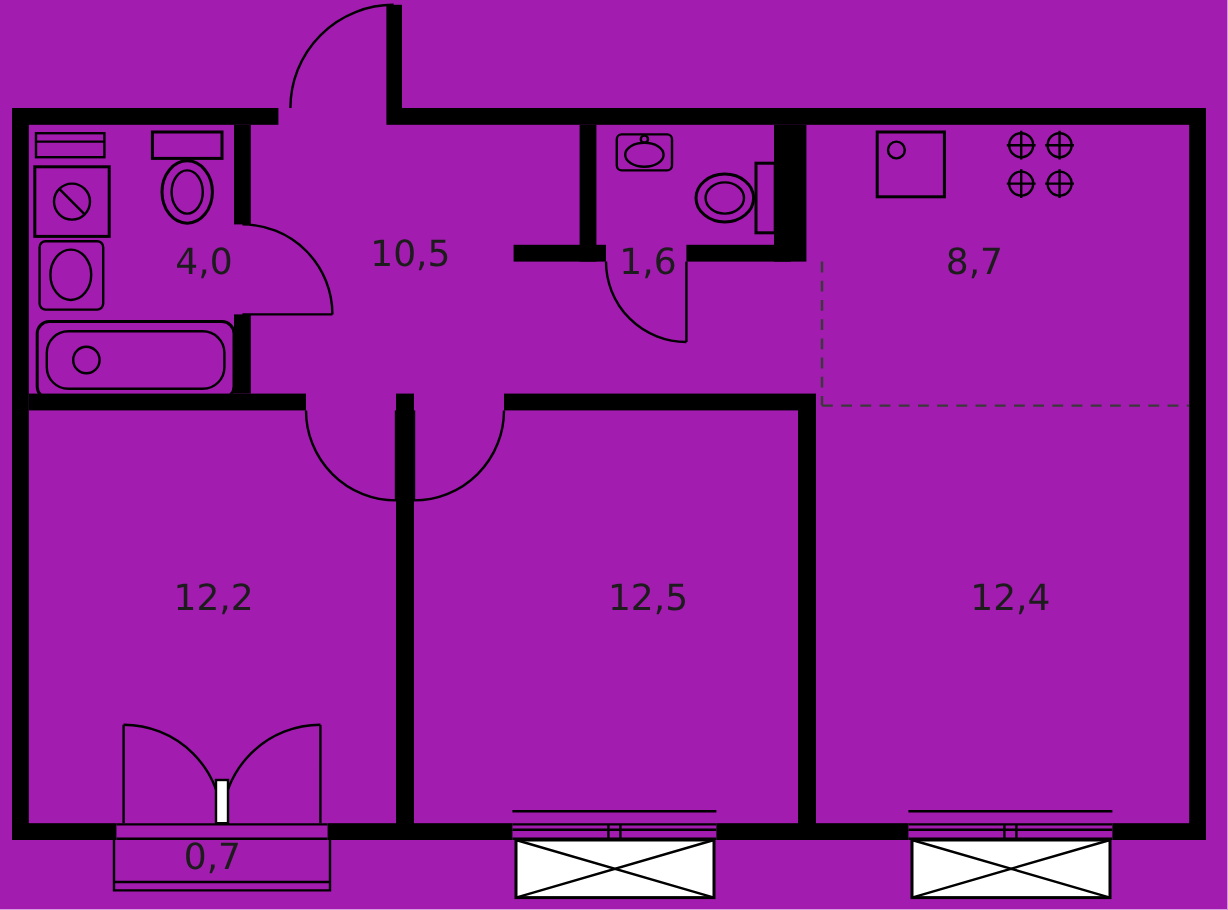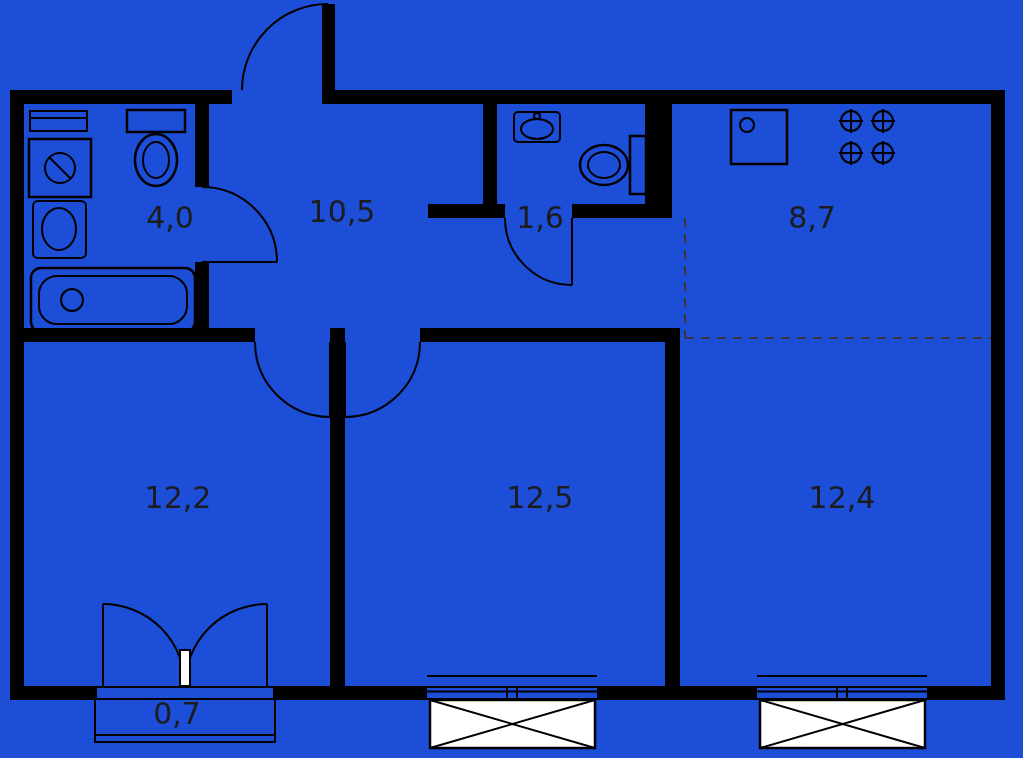--- a/index.html
+++ b/index.html
@@ -1,17 +1,17 @@
 <!DOCTYPE html>
 <html><head>
 <meta charset="utf-8">
 <style>
   html,body{margin:0;padding:0;background:#ffffff;}
   .plan-wrap{
-    width:1023px;height:758px;position:relative;background:#1d4ed8;
+    width:1023px;height:758px;position:relative;background:#a21caf;
     font-family:"DejaVu Sans", sans-serif;
   }
   svg{display:block;}
   text.room-label{
     font-family:"DejaVu Sans", sans-serif;
     font-size:30px;
     fill:#1c1c1c;
     text-anchor:middle;
   }
   .thin{stroke:#000;stroke-width:2;fill:none;}

